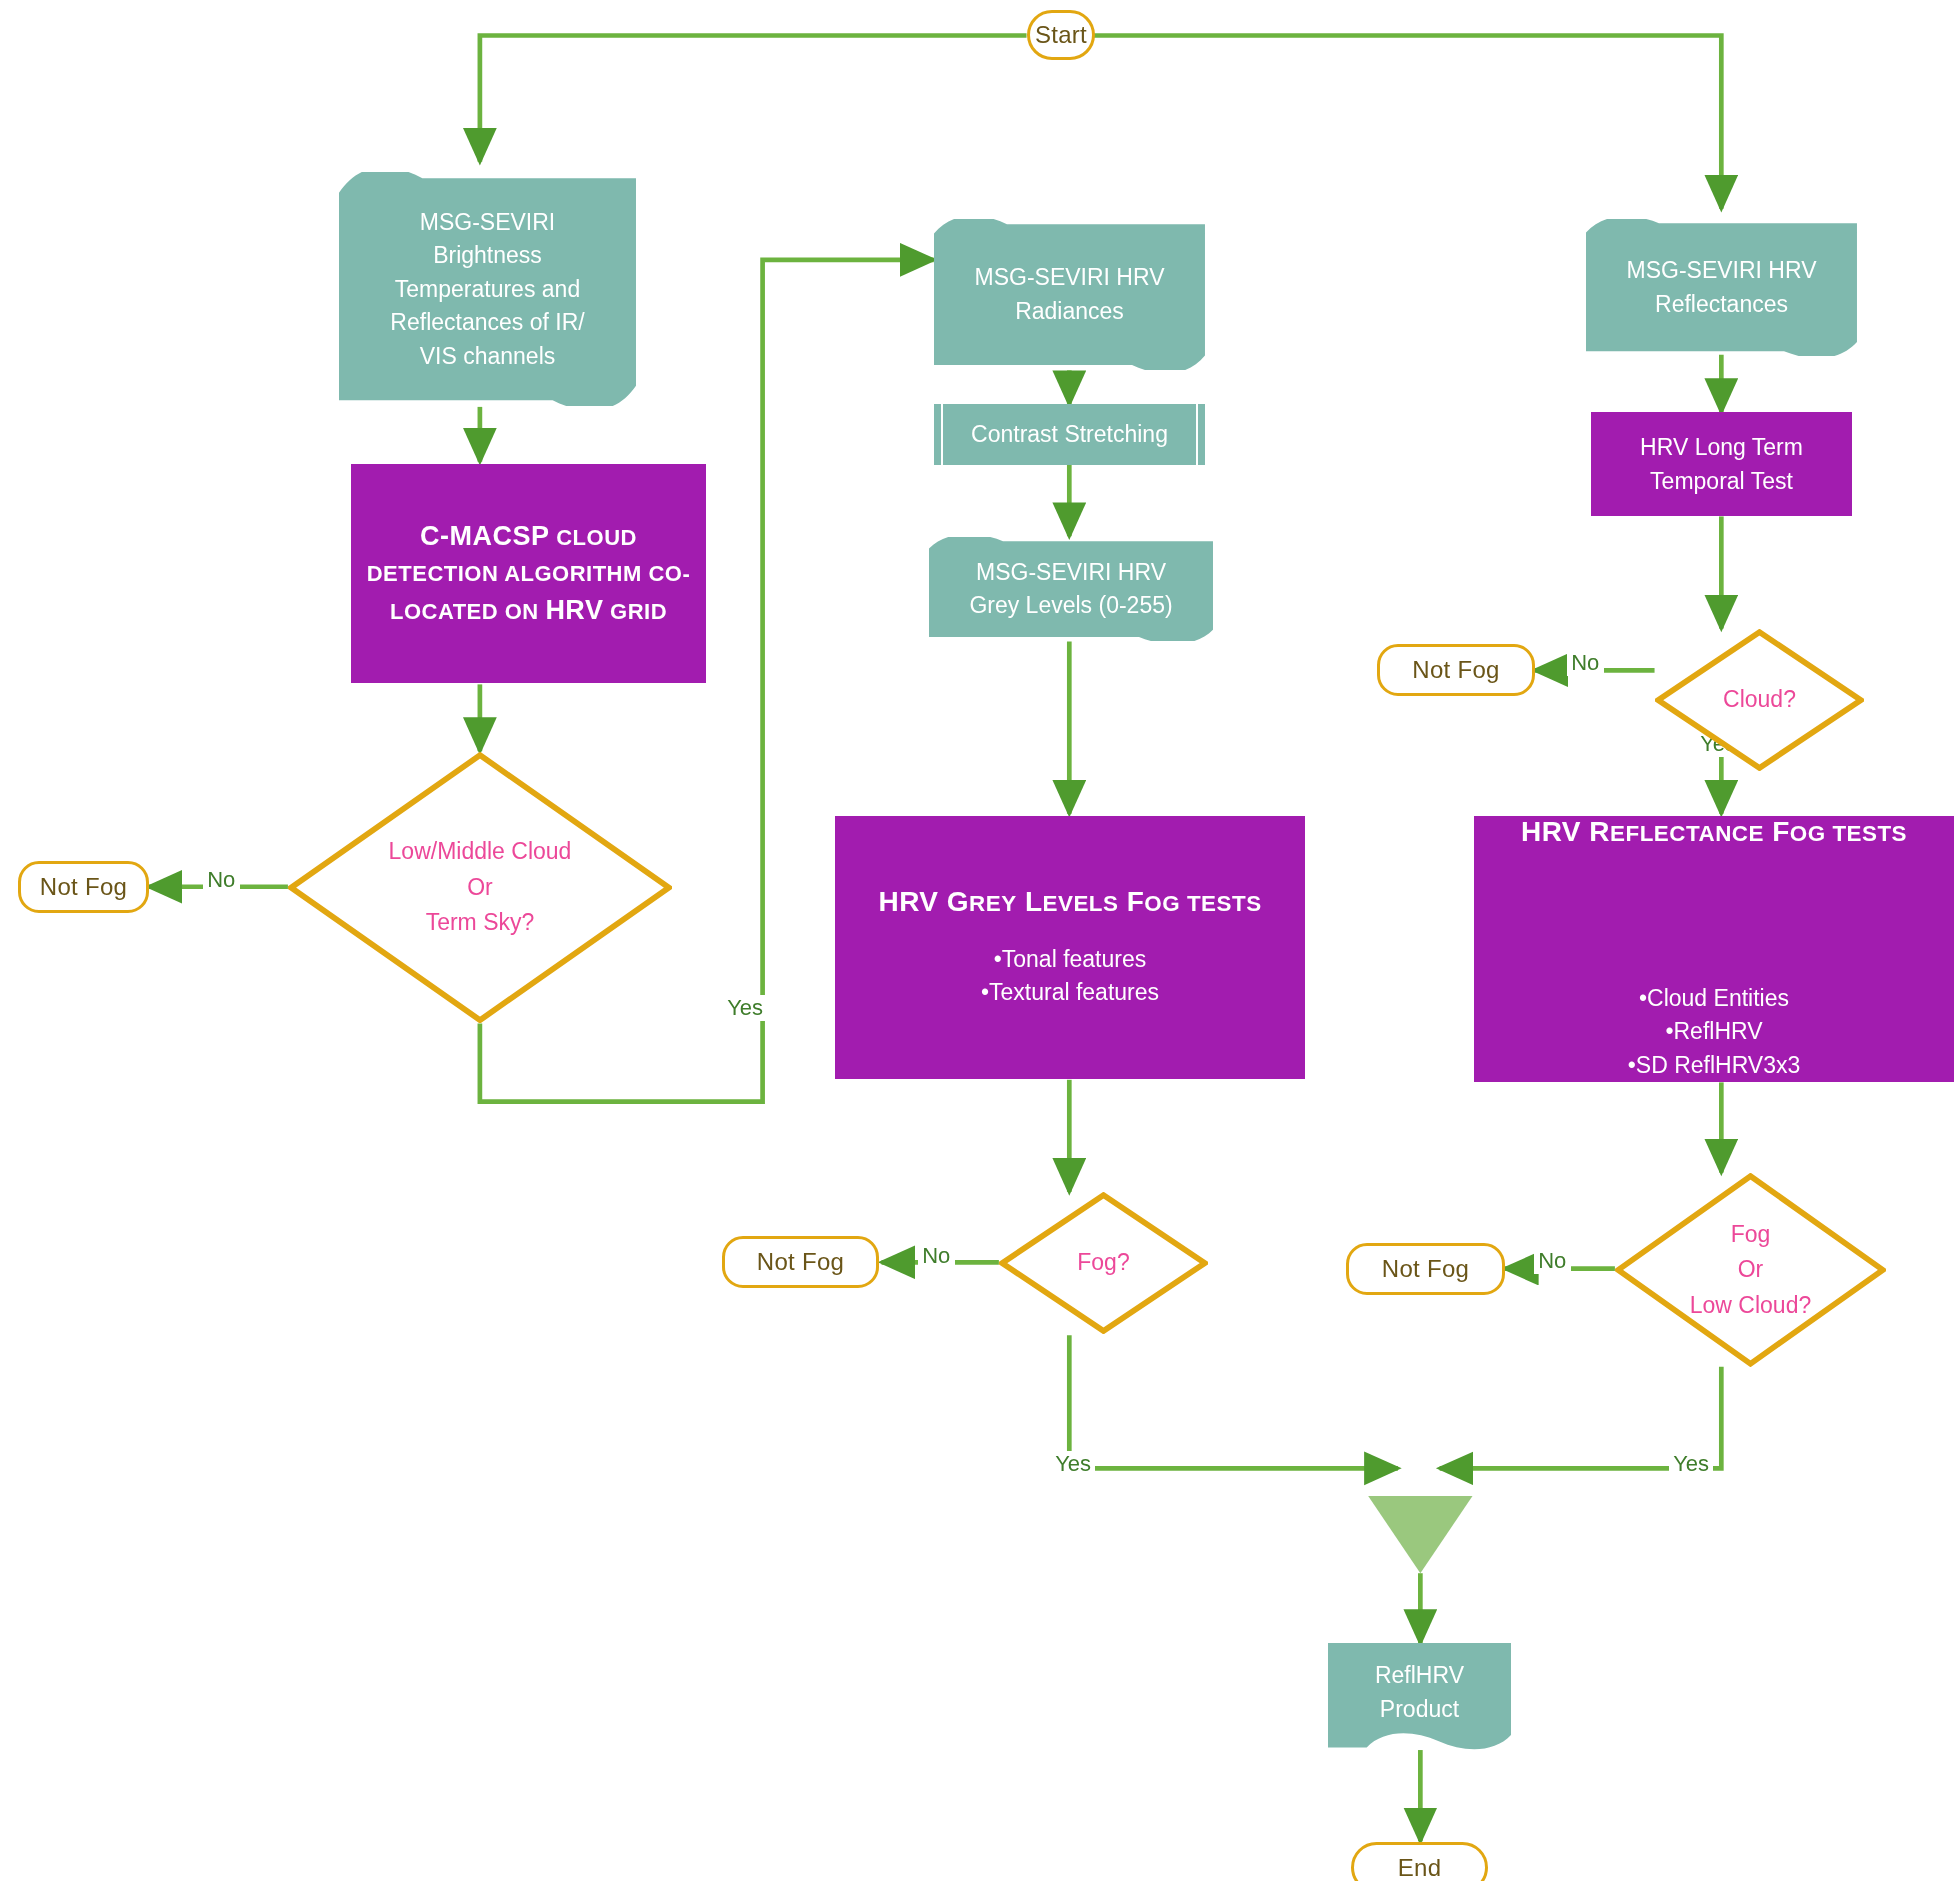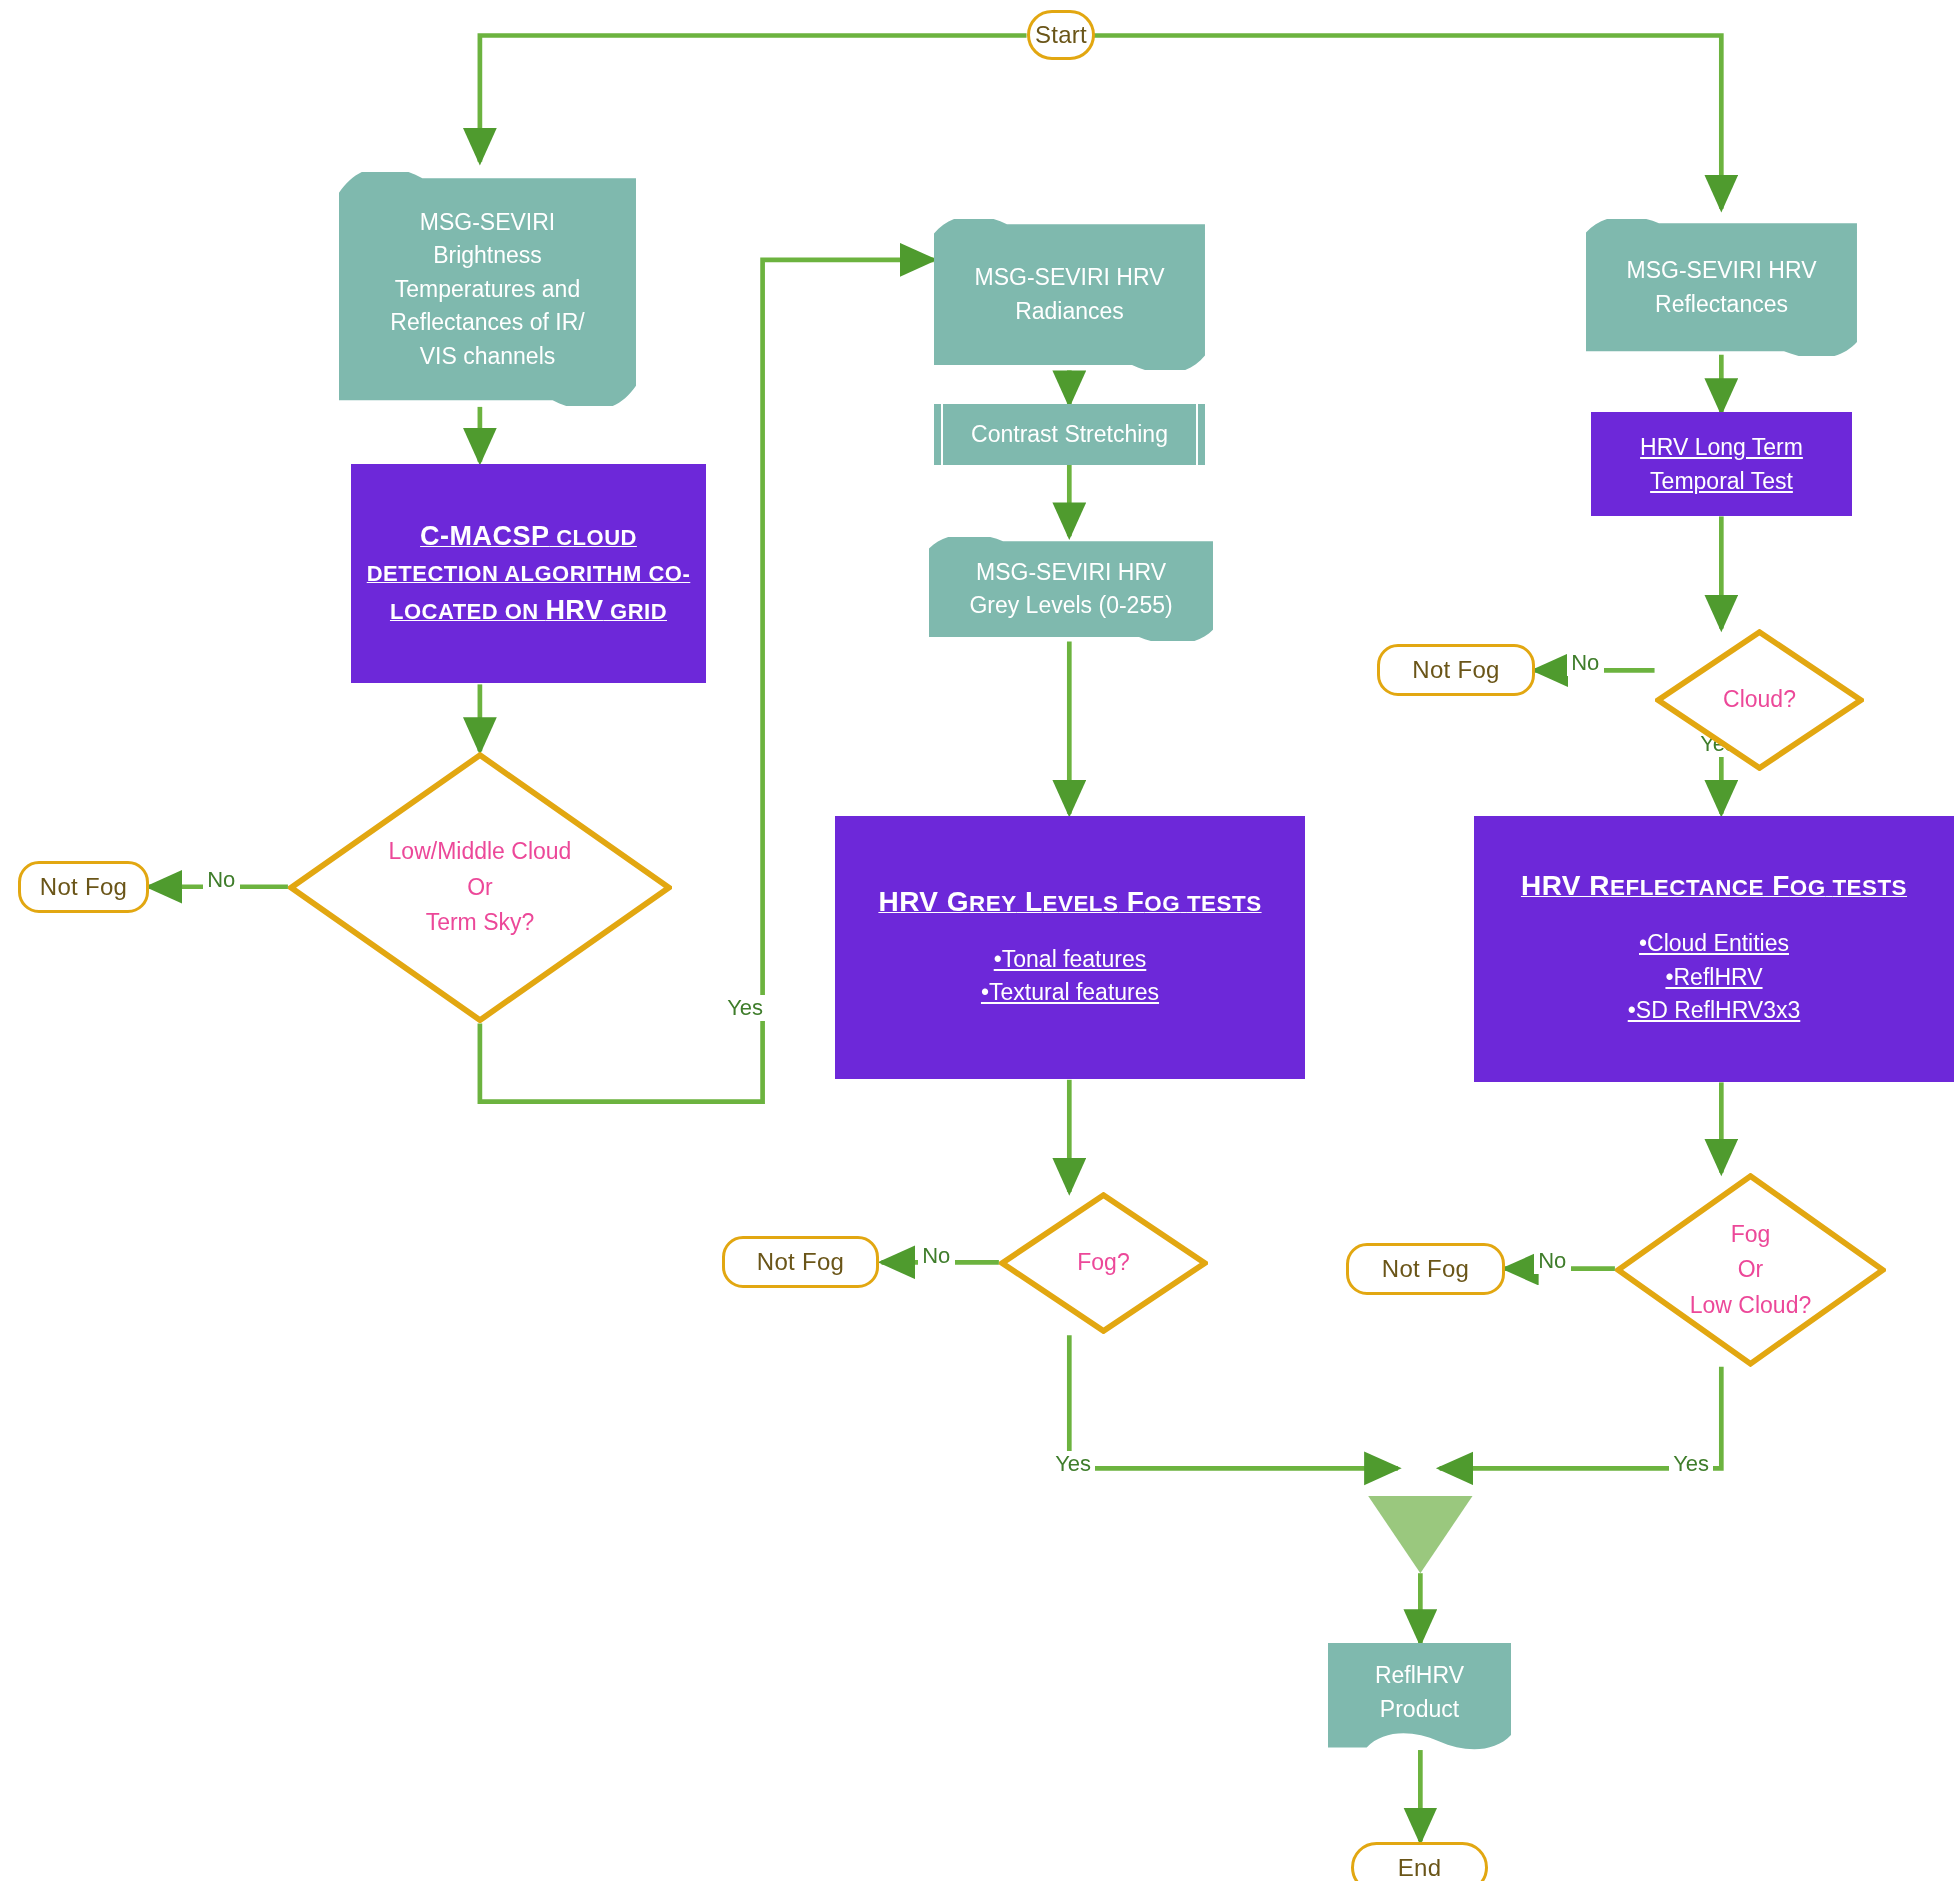--- a/index.html
+++ b/index.html
@@ -14,21 +14,21 @@
     color:#6a5518;font-size:24px;letter-spacing:0.3px;
   }
   .notfog{border-radius:21px;}
 
   
   .doc{color:#ffffff;font-size:23px;line-height:1.45;}
   .doc .t{position:relative;z-index:2;padding:0 18px;}
   .docbg{position:absolute;inset:0;z-index:1;}
 
   
-  .proc{background:#6d28d9;color:#ffffff;text-decoration:underline;}
+  .proc{background:#a21caf;color:#ffffff;}
   .proc-plain{font-size:23px;line-height:1.5;}
 
   
   .predef{background:#7fb9ae;color:#fff;font-size:23px;}
   .predef:before,.predef:after{content:"";position:absolute;top:0;bottom:0;width:2.6px;background:#ffffff;}
   .predef:before{left:6.8px;}
   .predef:after{right:6.8px;}
 
   
   .diamond{color:#ec4899;font-size:23px;line-height:1.55;}
@@ -202,21 +202,21 @@
 
   <div class="node diamond" style="left:1655px;top:629px;width:209px;height:142px;">
     <svg viewBox="0 0 400 272" preserveAspectRatio="none">
       <polygon points="200,6 394,136 200,266 6,136" fill="#ffffff" stroke="#e2a711" stroke-width="11"></polygon>
     </svg>
     <div class="dtxt">Cloud?</div>
   </div>
 
   <div class="node term notfog" style="left:1377px;top:644px;width:158px;height:52px;">Not Fog</div>
 
-  <div class="node proc" style="left:1474px;top:816px;width:480px;height:266px;flex-direction:column;justify-content:center;">
+  <div class="node proc" style="left:1474px;top:816px;width:480px;height:266px;flex-direction:column;justify-content:space-between;">
     <div class="sc">
       <span class="big">HRV R</span><span class="sm">EFLECTANCE</span><span class="big"> F</span><span class="sm">OG</span><span class="sm"> </span><span class="sm">TESTS</span>
     </div>
     <div class="bul">
       <div>•Cloud Entities</div>
       <div>•ReflHRV</div>
       <div>•SD ReflHRV3x3</div>
     </div>
   </div>
 

